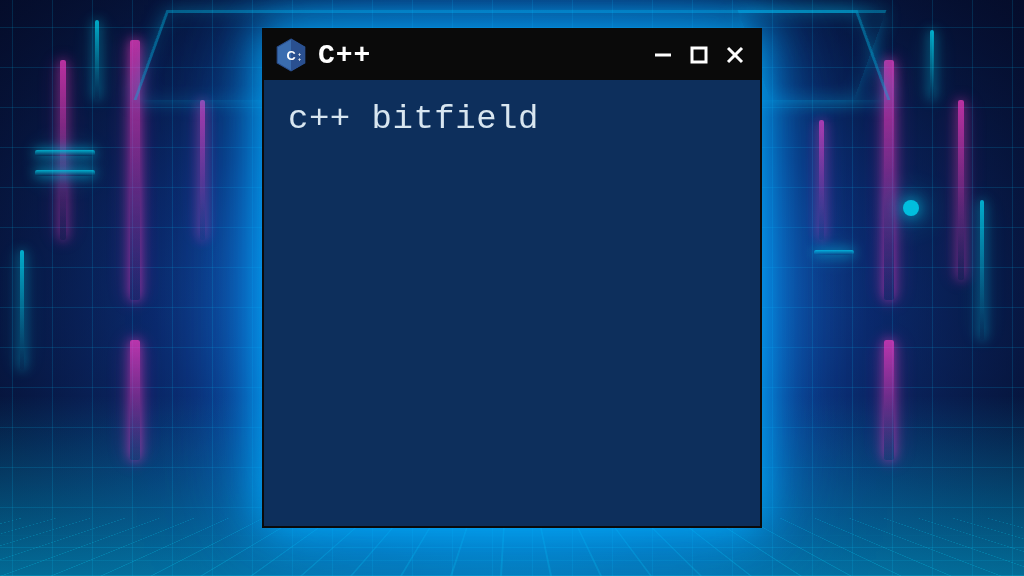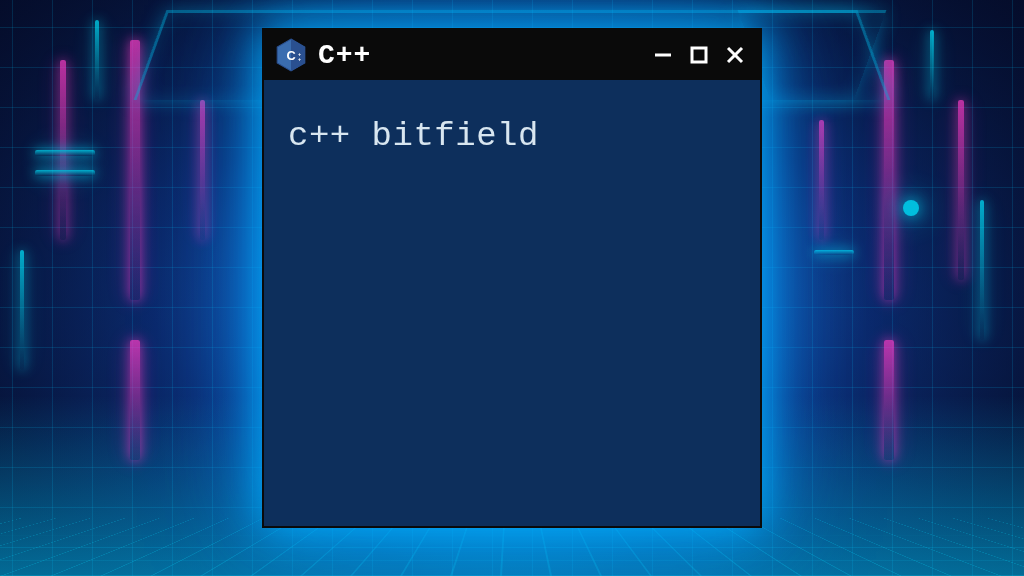--- a/index.html
+++ b/index.html
@@ -117,26 +117,25 @@
       display: flex;
       align-items: center;
       justify-content: center;
       color: #fff;
       font-size: 22px;
       cursor: pointer;
     }
     .ctrl svg { display:block; }
     .content {
       flex: 1;
-      padding: 28px 24px;
+      padding: 20px 24px;
       color: #d8e6f0;
       font-size: 34px;
       font-family: 'Consolas', 'Courier New', monospace;
       letter-spacing: 0.5px;
-      margin-top: 9px;
     }
   </style>
 </head>
 <body>
 
 <div class="bg-glow"></div>
 <div class="bg-layer"></div>
 <div class="floor-glow"></div>
 <div class="floor-grid"></div>
 

